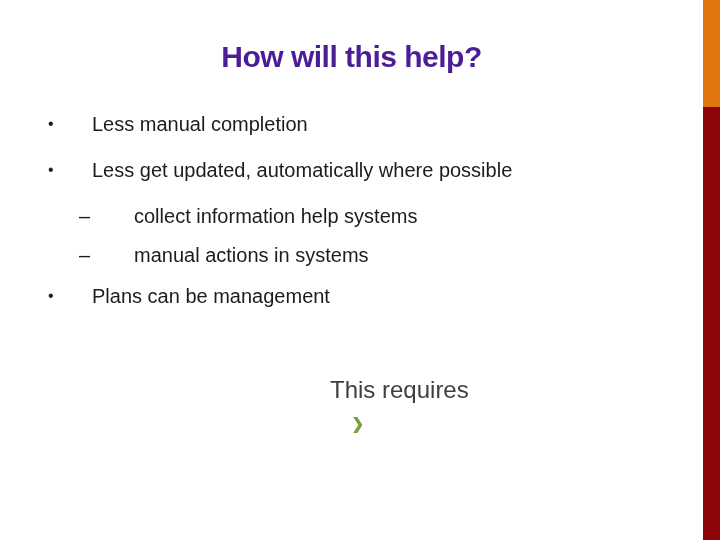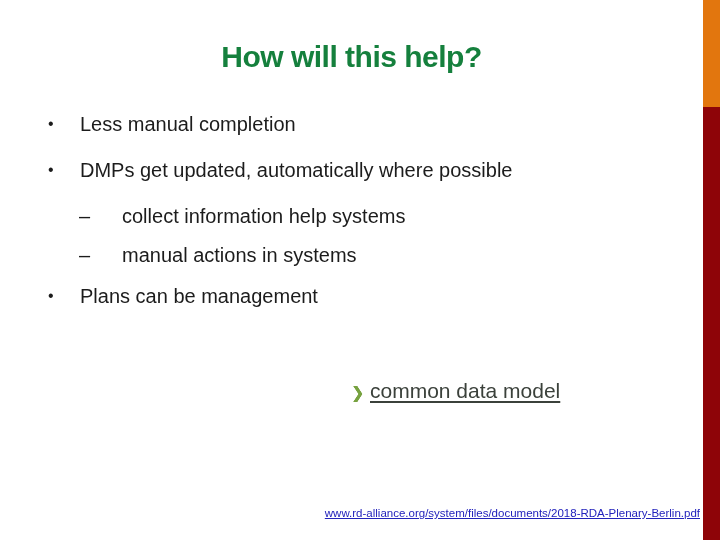--- a/index.html
+++ b/index.html
@@ -18,28 +18,28 @@
   .accent-red { top: 107px; height: 433px; background: #8E0408; }
 
   
   .title {
     position: absolute;
     top: 40px; left: 0; width: 703px;
     margin: 0;
     text-align: center;
     font-size: 30px;
     font-weight: bold;
-    color: #15803d;
+    color: #4c1d95;
     letter-spacing: -0.5px;
   }
 
   
   .bullet-row { position: absolute; left: 0; width: 690px; font-size: 20px; color: #1C1C1C; }
   .bullet-row .marker { position: absolute; }
-  .bullet-row .btext { position: absolute; white-space: nowrap; }
+  .bullet-row .btext { position: absolute; white-space: nowrap; margin-left: 12px; }
   .lvl1 .marker { left: 48px; font-size: 16px; top: 2px; }
   .lvl1 .btext  { left: 80px; }
   .lvl2 .marker { left: 79px; }
   .lvl2 .btext  { left: 122px; }
   .b0 { top: 113px; }
   .b1 { top: 159px; }
   .b2 { top: 205px; }
   .b3 { top: 244px; }
   .b4 { top: 285px; }
 
@@ -97,43 +97,42 @@
   <div class="accent-bar accent-red"></div>
 
   <h1 class="title">How will this help?</h1>
 
   <div class="bullet-row lvl1 b0">
     <span class="marker">•</span>
     <span class="btext">Less manual completion</span>
   </div>
   <div class="bullet-row lvl1 b1">
     <span class="marker">•</span>
-    <span class="btext">DMPs get updated, automatically where possible</span>
+    <span class="btext">Less get updated, automatically where possible</span>
   </div>
   <div class="bullet-row lvl2 b2">
     <span class="marker">–</span>
     <span class="btext">collect information help systems</span>
   </div>
   <div class="bullet-row lvl2 b3">
     <span class="marker">–</span>
     <span class="btext">manual actions in systems</span>
   </div>
   <div class="bullet-row lvl1 b4">
     <span class="marker">•</span>
     <span class="btext">Plans can be management</span>
   </div>
 
   <div class="requires">
+    <div class="req-heading">This requires</div>
     <div class="req-item">
       <span class="chev">❯</span>
     </div>
     <div class="req-item">
       <span class="chev">❯</span>
     </div>
     <div class="req-item underlined">
       <span class="chev">❯</span>
-      <span class="itext">common data model</span>
     </div>
   </div>
 
-  <a class="src-link">www.rd-alliance.org/system/files/documents/2018-RDA-Plenary-Berlin.pdf</a>
 
 </div>
 
 </body></html>

